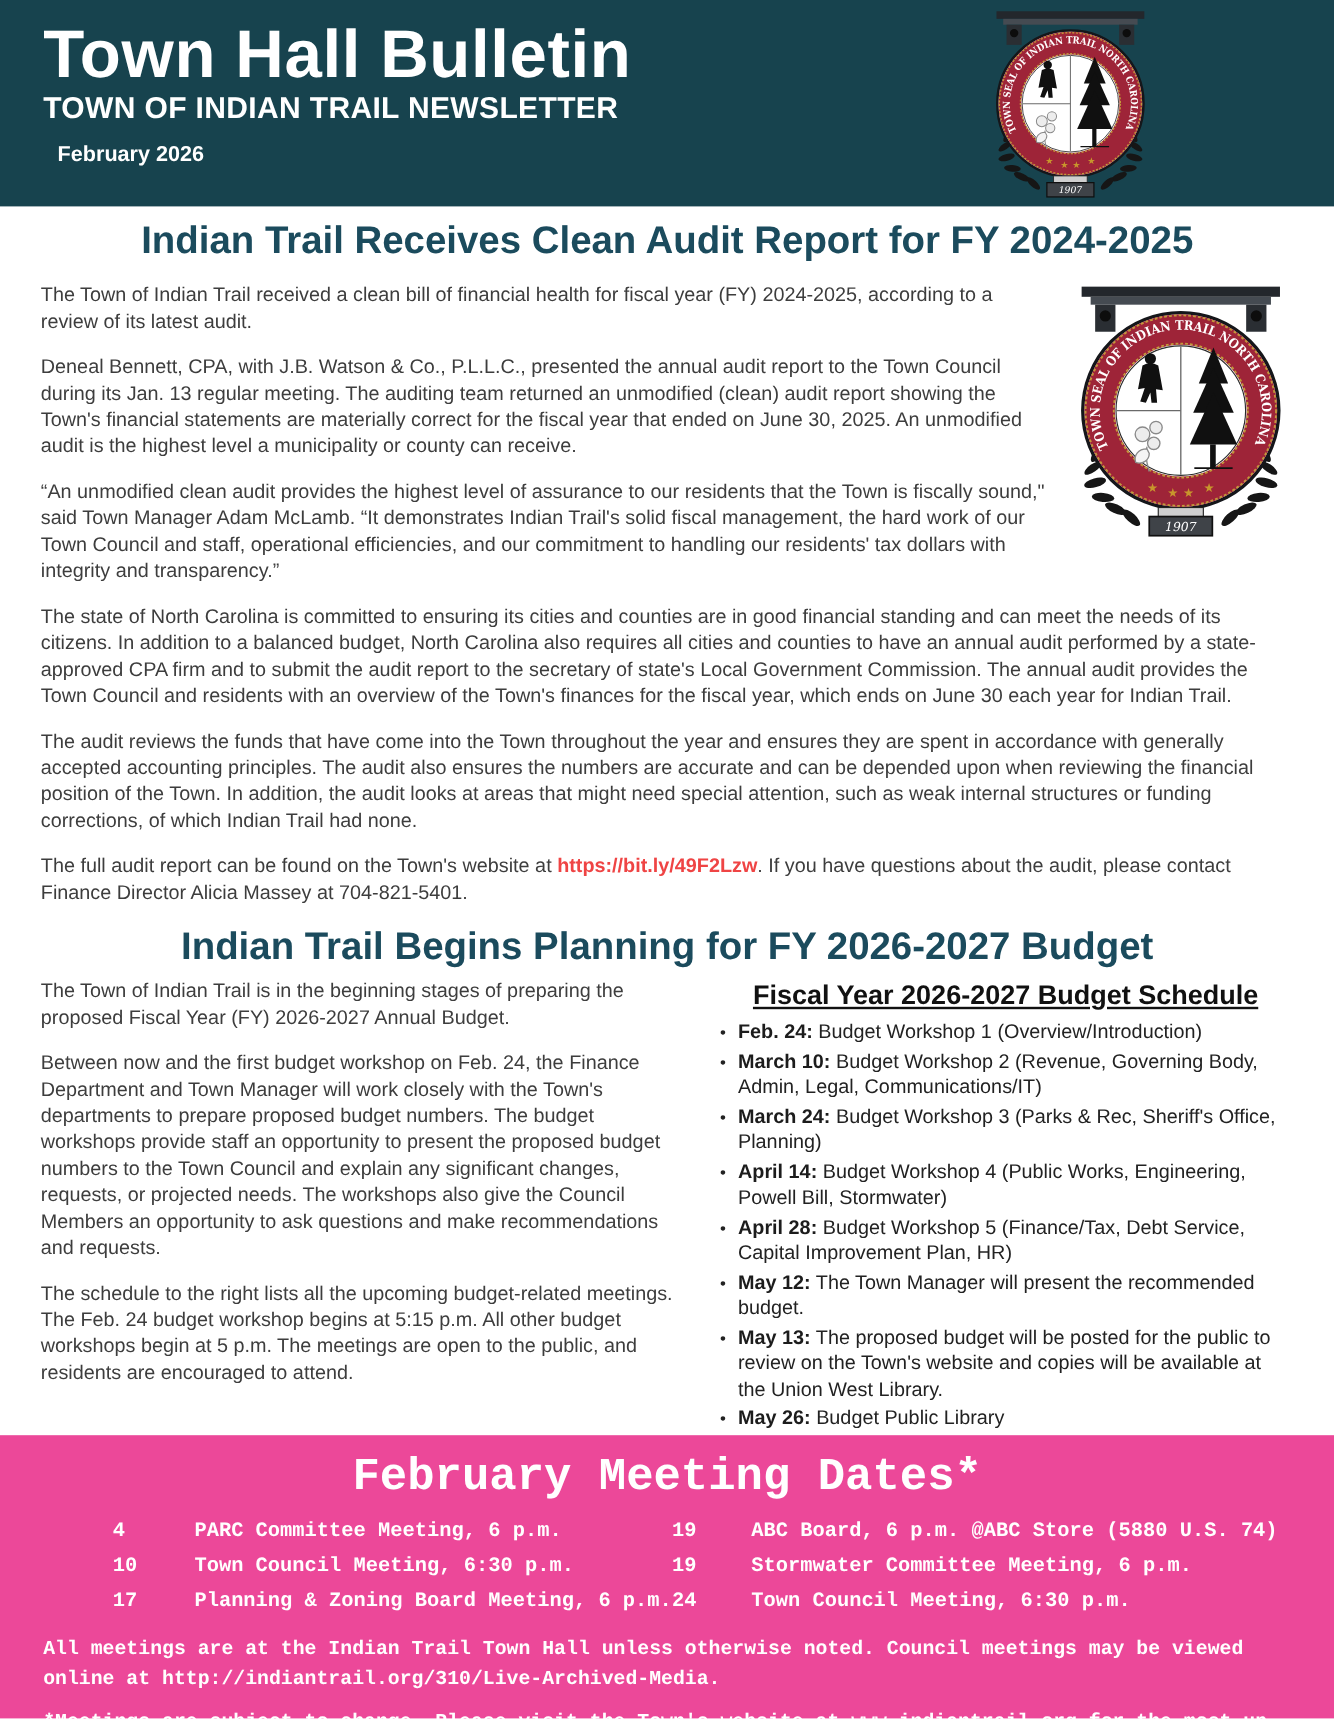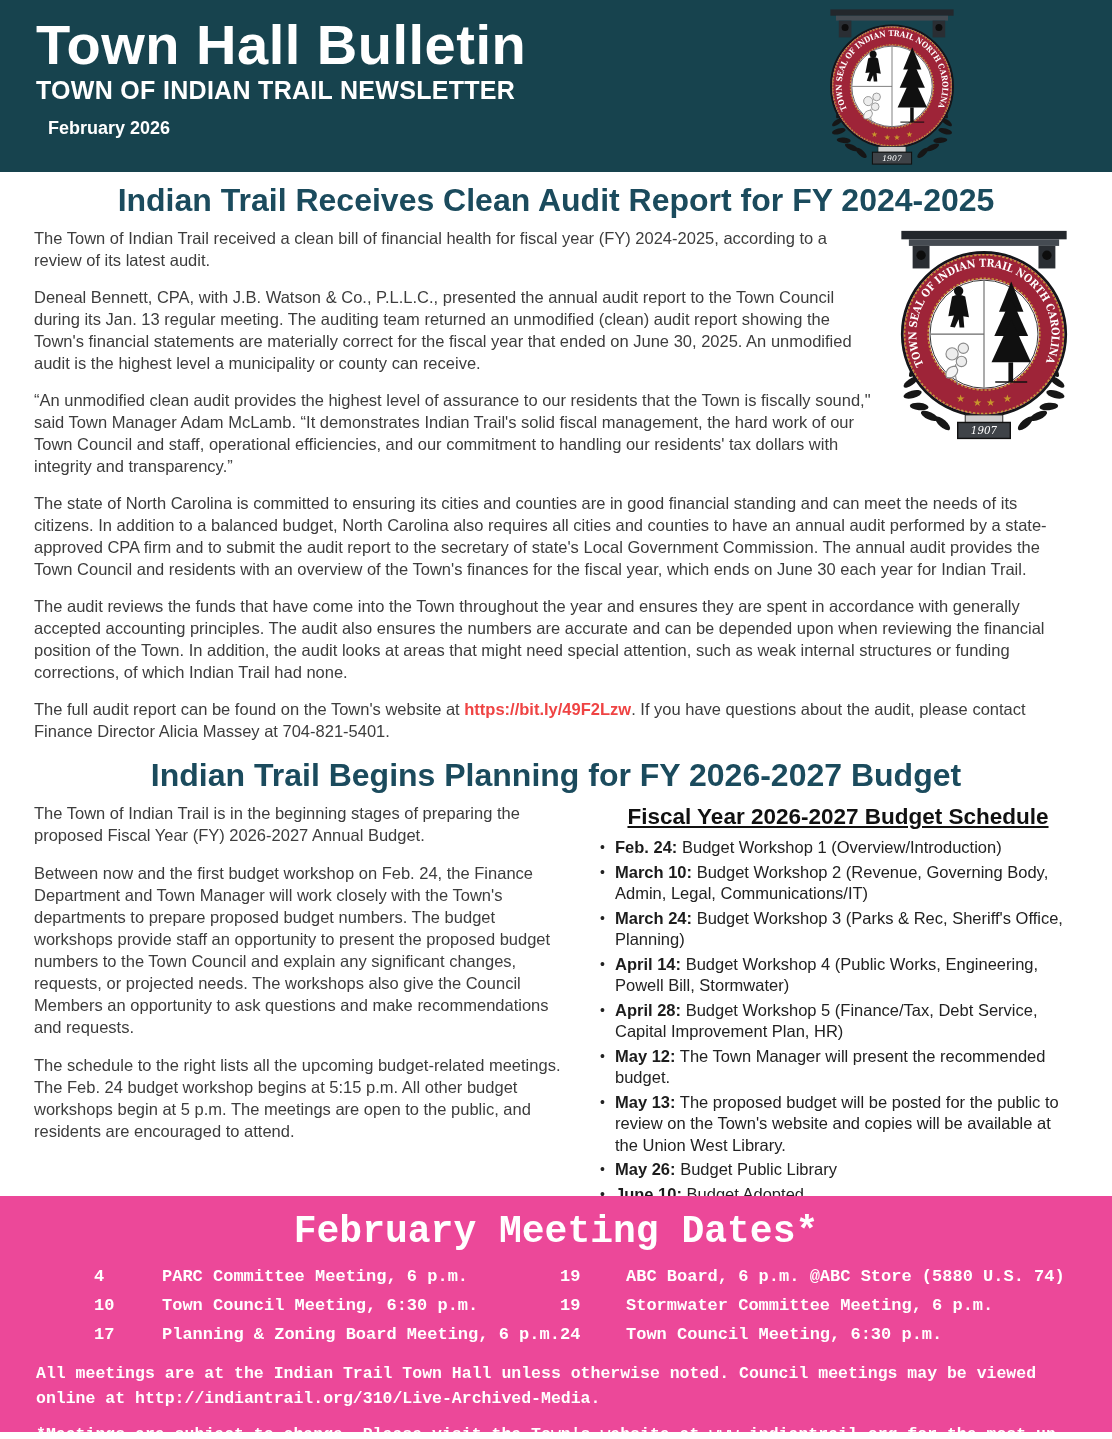--- a/index.html
+++ b/index.html
@@ -19,21 +19,21 @@
   .seal-header { position:absolute; top:8px; right:150px; }
   
   .section-title {
     color:#1b4b5d; font-size:32px; font-weight:bold; text-align:center;
     margin:10px 36px 8px;
   }
   
   .article-body {
     margin:2px 34px 0; font-size:16.5px; line-height:22px; color:#3d3d3d;
   }
-  .article-body p { margin:4px 0 15px; }
+  .article-body p { margin:16px 0 15px; }
   .seal-article { float:right; margin:2px 0 10px 18px; }
   .link { color:#ef4444; font-weight:bold; text-decoration:none; }
   
   .budget-columns { margin:2px 34px 0; display:flex; gap:36px; }
   .budget-left { width:528px; flex:none; font-size:16.5px; line-height:22px; color:#3d3d3d; }
   .budget-left p { margin:0 0 16px; }
   .budget-right { flex:1; color:#222222; }
   .schedule-title {
     font-size:22.5px; font-weight:bold; text-decoration:underline;
     text-align:center; color:#111111; margin:2px 0 7px;

